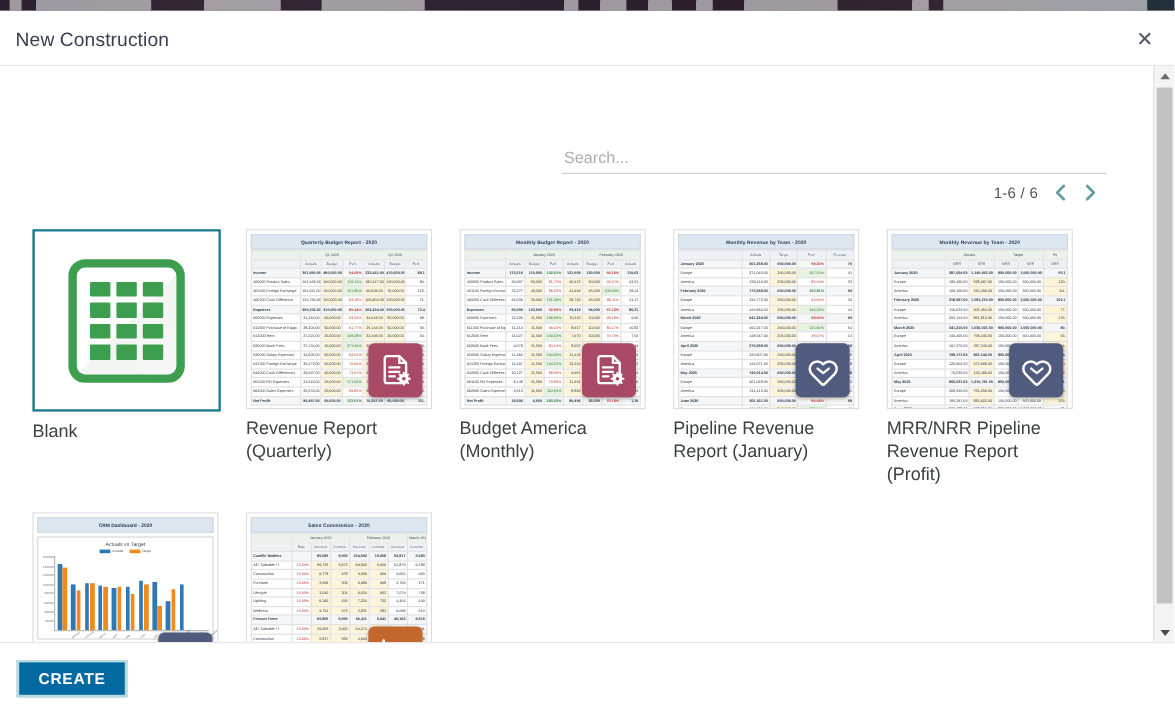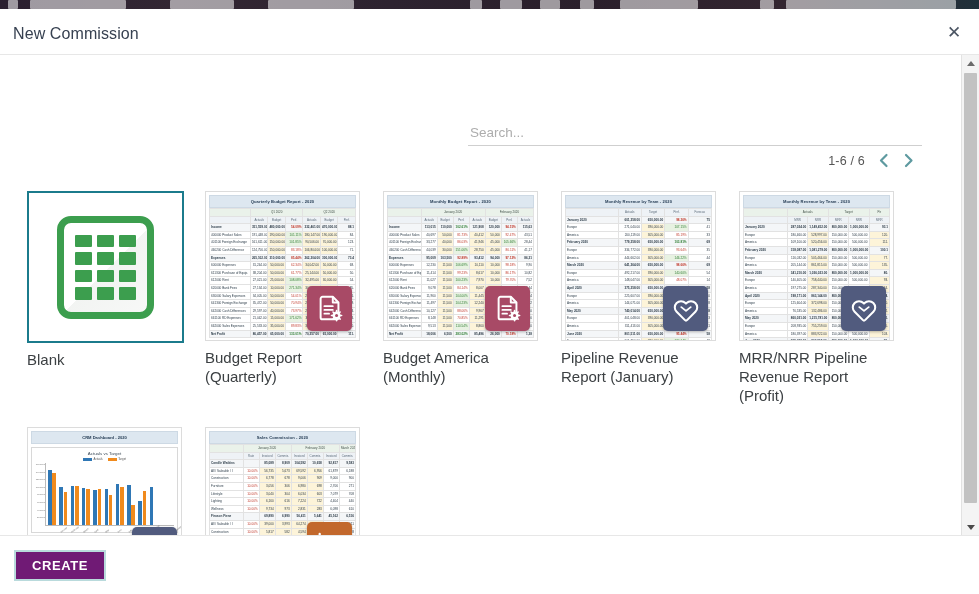--- a/index.html
+++ b/index.html
@@ -99,21 +99,21 @@
   .bargrp i.a{background:#2f77b5;}
   .bargrp i.t{background:#f08a1d;}
   .yax{position:absolute;left:-12px;top:0;bottom:0;width:12px;font-size:2.4px;color:#777;text-align:right;}
   .yax div{position:absolute;right:1px;}
   .xax{position:absolute;left:13px;right:3px;bottom:-8px;height:8px;}
   .xax i{position:absolute;bottom:0;font-size:2.3px;color:#777;transform:rotate(-38deg);transform-origin:left bottom;white-space:nowrap;}
 
   
   .dlg-footer{flex:0 0 58px;height:58px;border-top:1px solid #e7e7e7;display:flex;align-items:center;
     padding-left:14px;gap:7px;}
-  .btn-create{background:#701a75;color:#fff;border:2px solid #b9dadc;font-size:13px;font-weight:bold;
+  .btn-create{background:#0369a1;color:#fff;border:2px solid #b9dadc;font-size:13px;font-weight:bold;
     letter-spacing:.6px;padding:6px 16px;cursor:pointer;font-family:"Liberation Sans",sans-serif;}
   .btn-cancel{background:transparent;border:0;color:#017e84;font-size:13px;letter-spacing:.6px;
     padding:8px 10px;cursor:pointer;font-family:"Liberation Sans",sans-serif;}
 
   
   .scrollbar{position:absolute;right:0;top:0;width:17px;bottom:0;background:#f4f4f4;border-left:1px solid #e2e2e2;}
   .sb-btn{height:16px;display:flex;align-items:center;justify-content:center;cursor:pointer;}
   .sb-btn .tri{width:0;height:0;border-left:4px solid transparent;border-right:4px solid transparent;}
   .sb-up .tri{border-bottom:5px solid #6b6b6b;}
   .sb-down .tri{border-top:5px solid #4a4a4a;}
@@ -134,21 +134,21 @@
     <div class="nv" style="left:540px;width:20px;"></div>
     <div class="nv" style="left:580px;width:14px;"></div>
     <div class="nv" style="left:620px;width:78px;"></div>
     <div class="nv" style="left:760px;width:14px;"></div>
     <div class="nv" style="left:786px;width:170px;"></div>
   </div>
 
   <div class="dialog">
 
     <div class="dlg-header">
-      <div class="dlg-title">New Commission</div>
+      <div class="dlg-title">New Construction</div>
       <button class="close-btn">✕</button>
     </div>
 
     <div class="dlg-body">
       <div class="body-inner">
 
         <div class="searchbar">
           <input class="search-input" type="text" placeholder="Search..." style="">
         </div>
 
@@ -359,21 +359,21 @@
                   <svg width="30" height="30" viewBox="0 0 32 32">
                     <path d="M8 3h11l6 6v16a2 2 0 0 1-2 2H8a2 2 0 0 1-2-2V5a2 2 0 0 1 2-2z" fill="none" stroke="#fff" stroke-width="2.1" stroke-linejoin="round"></path>
                     <path d="M19 3v6h6" fill="none" stroke="#fff" stroke-width="2.1" stroke-linejoin="round"></path>
                     <path d="M10 13h9M10 17h9M10 21h5" stroke="#fff" stroke-width="1.9" stroke-linecap="round"></path>
                     <circle cx="23" cy="23" r="4.4" fill="#fff"></circle>
                     <circle cx="23" cy="23" r="1.6" fill="#a84a66"></circle>
                     <path d="M23 17.6v1.4M23 27v1.4M17.6 23h1.4M27 23h1.4M19.2 19.2l1 1M25.8 25.8l1 1M26.8 19.2l-1 1M20.2 25.8l-1 1" stroke="#fff" stroke-width="1.7" stroke-linecap="round"></path>
                   </svg>
                 </div>
               </div>
-              <div class="cell-label">Budget Report (Quarterly)</div>
+              <div class="cell-label">Revenue Report (Quarterly)</div>
             </div>
             <div class="cell">
               <div class="thumb-box">
                 <div class="mini">
                   <div class="m-title">Monthly Budget Report - 2020</div>
                   <table class="mtable">
                     <colgroup>
                       <col style="width:23%">
                       <col style="width:11%">
                       <col style="width:11%">

